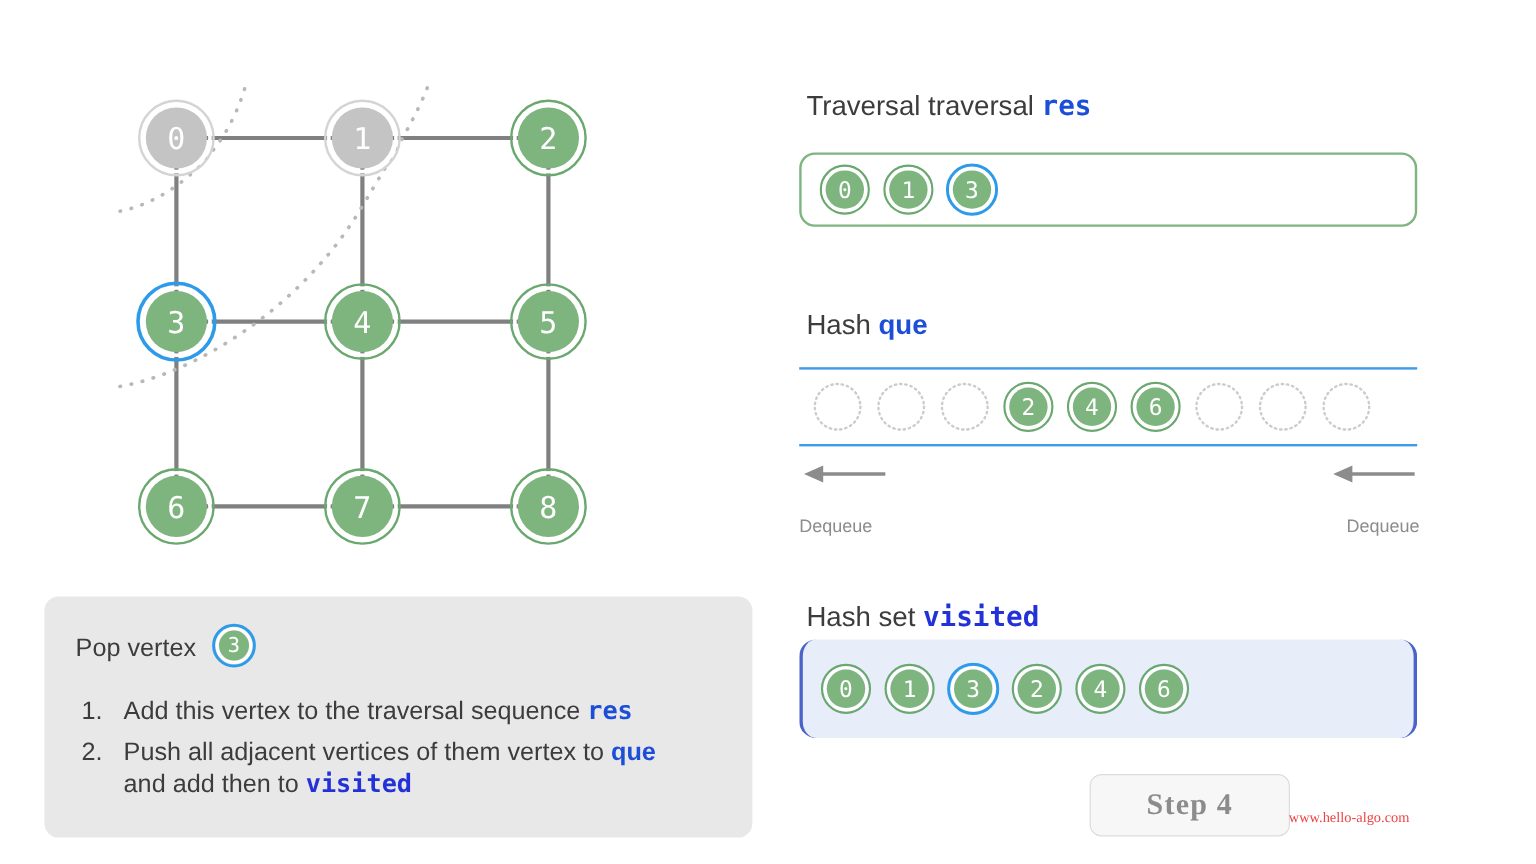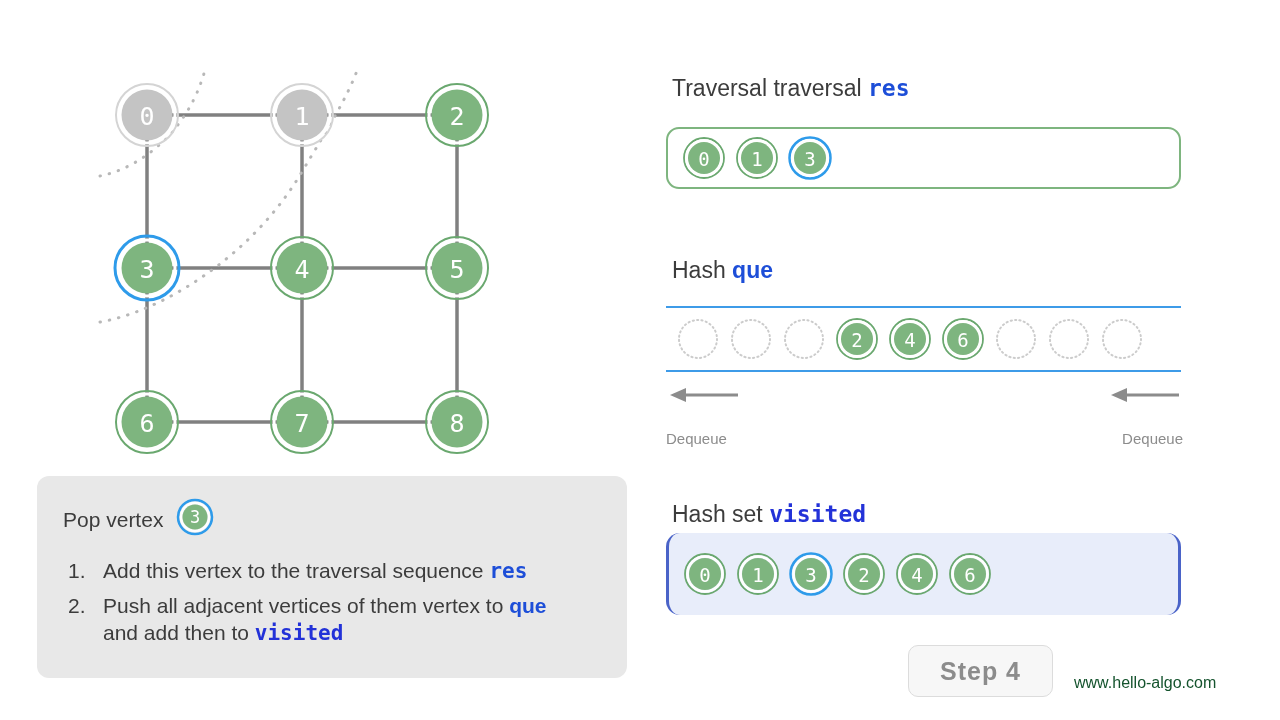--- a/index.html
+++ b/index.html
@@ -31,21 +31,21 @@
     font-size: 25px;
     fill: #ffffff;
     text-anchor: middle;
     dominant-baseline: central;
   }
 
   
   #caption-box {
     position: absolute;
     left: 37px;
-    top: 476px;
+    top: 497px;
     width: 590px;
     box-sizing: border-box;
     background: #e8e8e8;
     border-radius: 12px;
     padding: 22px 26px 24px 26px;
   }
   .caption-line1 {
     font-size: 21px;
     color: #3c3c3c;
     display: flex;
@@ -181,42 +181,42 @@
     align-items: center;
     padding-left: 14px;
     gap: 9px;
   }
 
   
   #step-badge {
     position: absolute;
     left: 242px;
     top: 645px;
-    width: 145px;
+    width: 167px;
     height: 52px;
     box-sizing: border-box;
     background: #f7f7f7;
     border: 1.5px solid #dcdcdc;
     border-radius: 10px;
     display: flex;
     align-items: center;
     justify-content: center;
-    font-family: Liberation Sans, sans-serif;
+    font-family: Liberation Serif, serif;
     font-weight: bold;
     font-size: 25px;
     color: #8c8c8c;
     letter-spacing: 1px;
   }
   #watermark {
     position: absolute;
     left: 408px;
     top: 674px;
-    font-family: Liberation Sans, sans-serif;
-    font-size: 16px;
-    color: #14532d;
+    font-family: Liberation Serif, serif;
+    font-size: 12px;
+    color: #ef4444;
     white-space: nowrap;
   }
 </style>
 </head>
 <body>
 
 <div id="graph-panel">
   <svg id="graph-svg" width="620" height="490" viewBox="0 0 620 490">
     <g id="graph-edges">
         <line x1="147" y1="115" x2="302" y2="115" stroke="#808080" stroke-width="3.5"></line>

